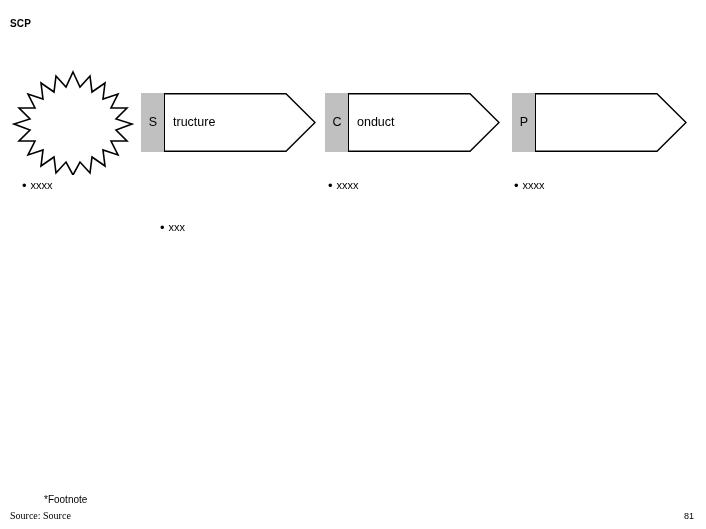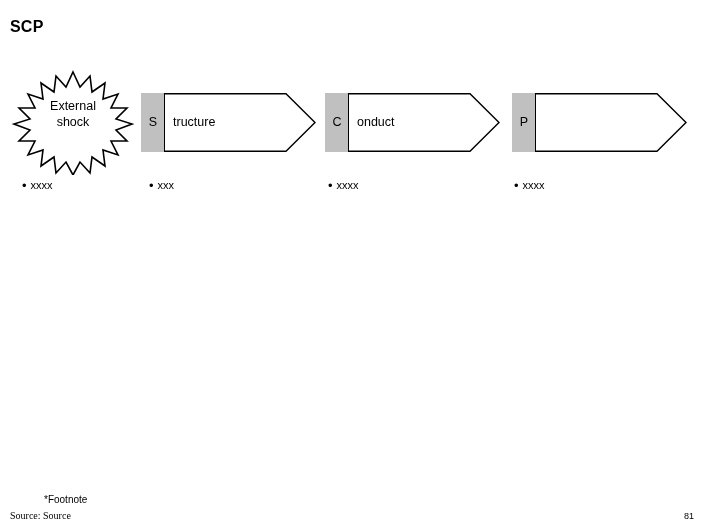--- a/index.html
+++ b/index.html
@@ -14,21 +14,21 @@
     color: #000000;
     position: relative;
     overflow: hidden;
   }
 
   
   #slide-title {
     position: absolute;
     left: 10px;
     top: 18px;
-    font-size: 16px;
+    font-size: 10px;
     font-weight: bold;
     letter-spacing: 0.2px;
   }
 
   
   #diagram {
     position: absolute;
     left: 0;
     top: 70px;
     width: 706px;
@@ -112,21 +112,21 @@
   .bullet-group .dot {
     font-size: 13px;
     line-height: 11px;
     vertical-align: middle;
     margin-right: 4px;
   }
   .bullet-group .btext {
     vertical-align: middle;
   }
   #bullets-0 { left: 22px; }
-  #bullets-1 { left: 149px; }
+  #bullets-1 { left: 160px; margin-top: 42px; }
   #bullets-2 { left: 328px; }
   #bullets-3 { left: 514px; }
 
   
   #footnote {
     position: absolute;
     left: 44px;
     bottom: 24px;
     font-size: 10px;
     margin-top: 31px;
@@ -149,24 +149,20 @@
 <body>
 
 <div id="slide-title">SCP</div>
 
 <div id="diagram">
 
   <div id="starburst">
     <svg width="130" height="105" viewBox="0 0 130 105">
       <polygon points="65,2 72,17 82,6 84,22 97,13 95,29 110,24 103,38 119,38 108,49 124,54 108,60 119,71 103,71 110,85 95,80 97,96 84,87 82,103 72,92 65,105 58,92 48,103 46,87 33,96 35,80 20,85 27,71 11,71 22,60 6,54 22,49 11,38 27,38 20,24 35,29 33,13 46,22 48,6 58,17" fill="#ffffff" stroke="#000000" stroke-width="1.6" stroke-linejoin="miter"></polygon>
     </svg>
-    <div class="star-label">
-      <span>External</span><br>
-      <span>shock</span>
-    </div>
   </div>
 
   <div class="chevron" id="chev-structure">
     <svg width="175" height="59" viewBox="0 0 175 59">
       <polygon points="0.8,0.8 145,0.8 174,29.5 145,58.2 0.8,58.2" fill="#ffffff" stroke="#000000" stroke-width="1.4"></polygon>
     </svg>
     <div class="letter-box"></div>
     <div class="letter">S</div>
     <div class="word">tructure</div>
   </div>

